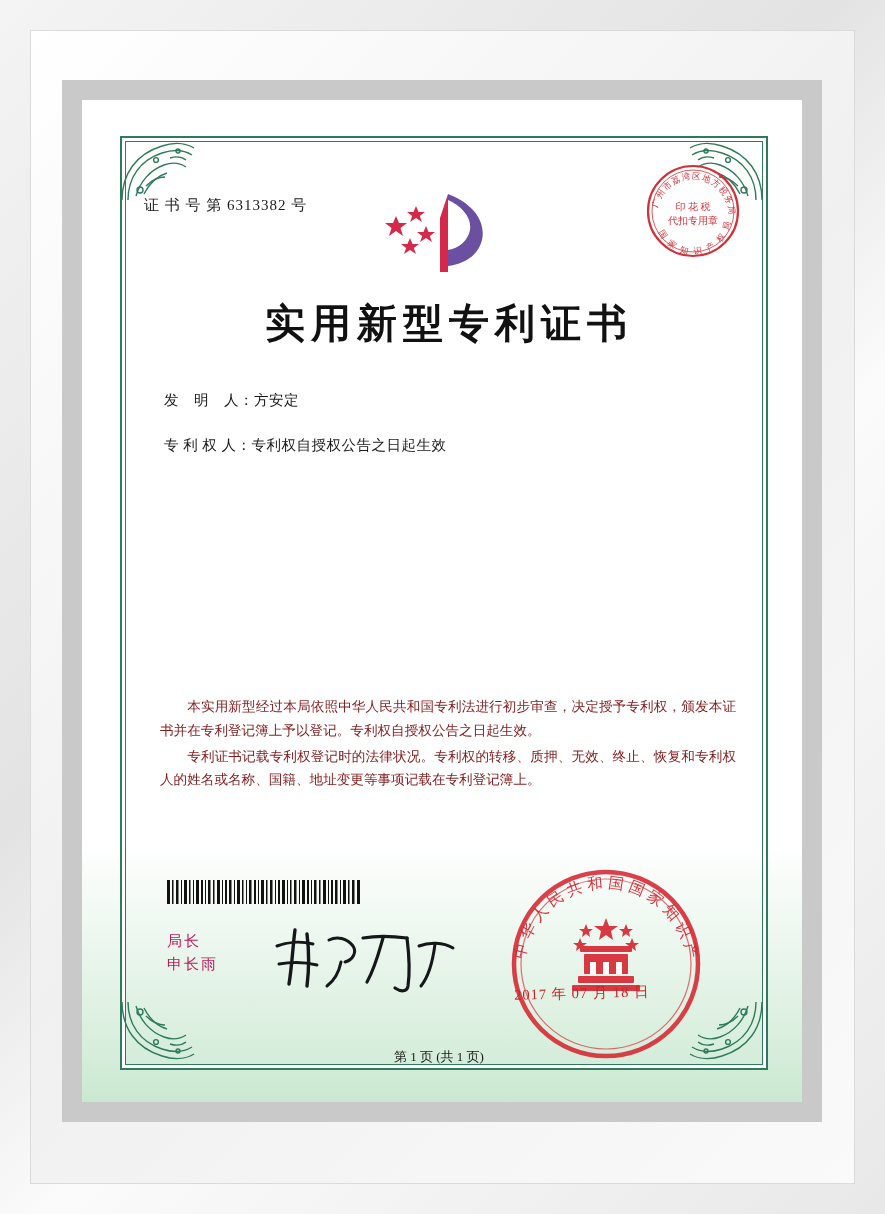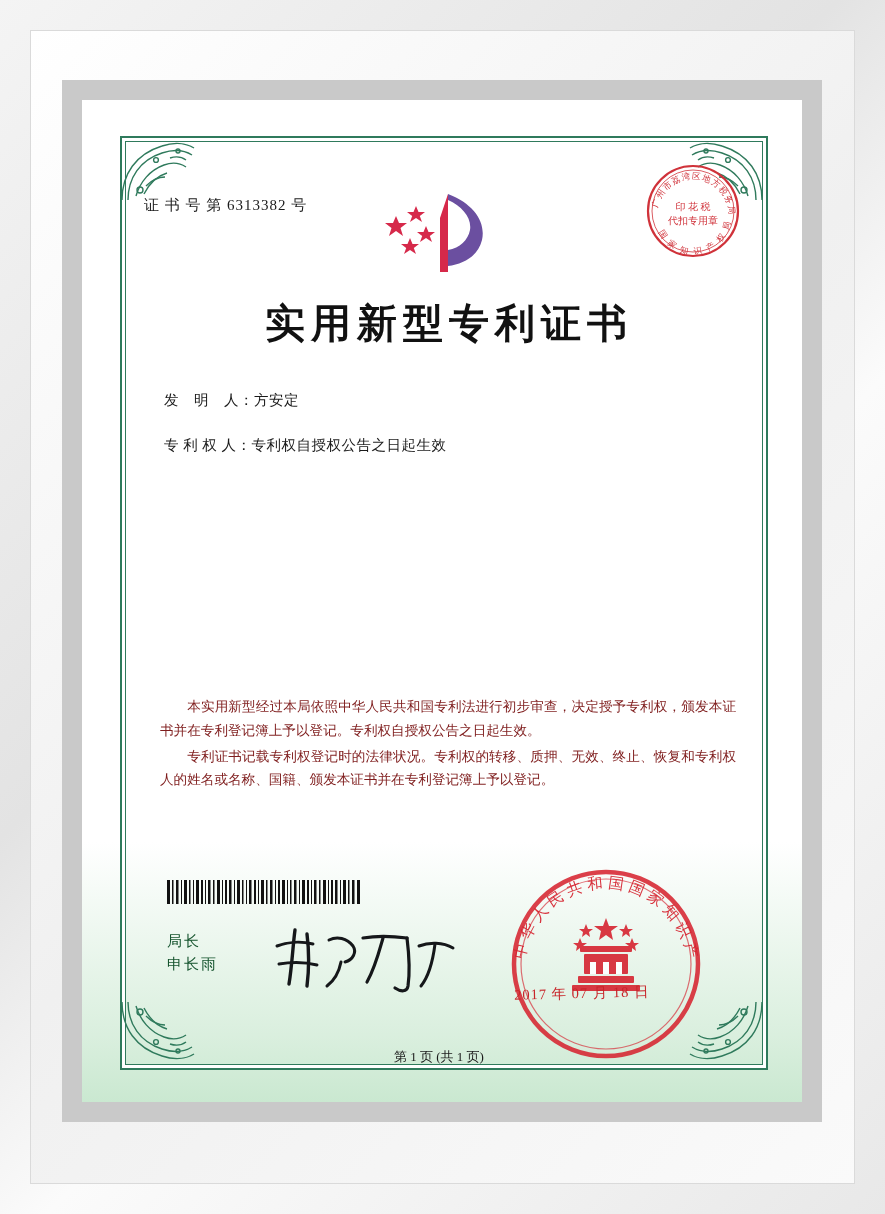--- a/index.html
+++ b/index.html
@@ -145,21 +145,21 @@
     position: absolute;
     left: 85px; top: 780px;
     width: 195px; height: 24px;
   }
 
   .signature-block {
     position: absolute;
     left: 85px; top: 830px;
     font-size: 15px;
     line-height: 1.5;
-    color: #14532d;
+    color: #be185d;
     letter-spacing: 2px;
   }
 
   .signature-img {
     position: absolute;
     left: 185px; top: 822px;
     width: 200px; height: 72px;
     color: #15171a;
   }
 
@@ -294,21 +294,21 @@
         <div class="field">
           <span class="lbl">发　明　人：</span><span class="val">方安定</span>
         </div>
         <div class="field">
           <span class="lbl">专 利 权 人：</span><span class="val">专利权自授权公告之日起生效</span>
         </div>
       </div>
 
       <div class="paras">
         <p>本实用新型经过本局依照中华人民共和国专利法进行初步审查，决定授予专利权，颁发本证书并在专利登记簿上予以登记。专利权自授权公告之日起生效。</p>
-        <p>专利证书记载专利权登记时的法律状况。专利权的转移、质押、无效、终止、恢复和专利权人的姓名或名称、国籍、颁发本证书并在专利登记簿上予以登记。</p>
+        <p>专利证书记载专利权登记时的法律状况。专利权的转移、质押、无效、终止、恢复和专利权人的姓名或名称、国籍、地址变更等事项记载在专利登记簿上。</p>
       </div>
 
       <div class="barcode">
         <svg width="195" height="24" viewBox="0 0 195 24">
           <g fill="#111">
             <rect x="0" y="0" width="3" height="24"></rect>
               <rect x="5" y="0" width="1.5" height="24"></rect>
             <rect x="9" y="0" width="2.5" height="24"></rect>
               <rect x="14" y="0" width="1" height="24"></rect>
             <rect x="17" y="0" width="3" height="24"></rect>

